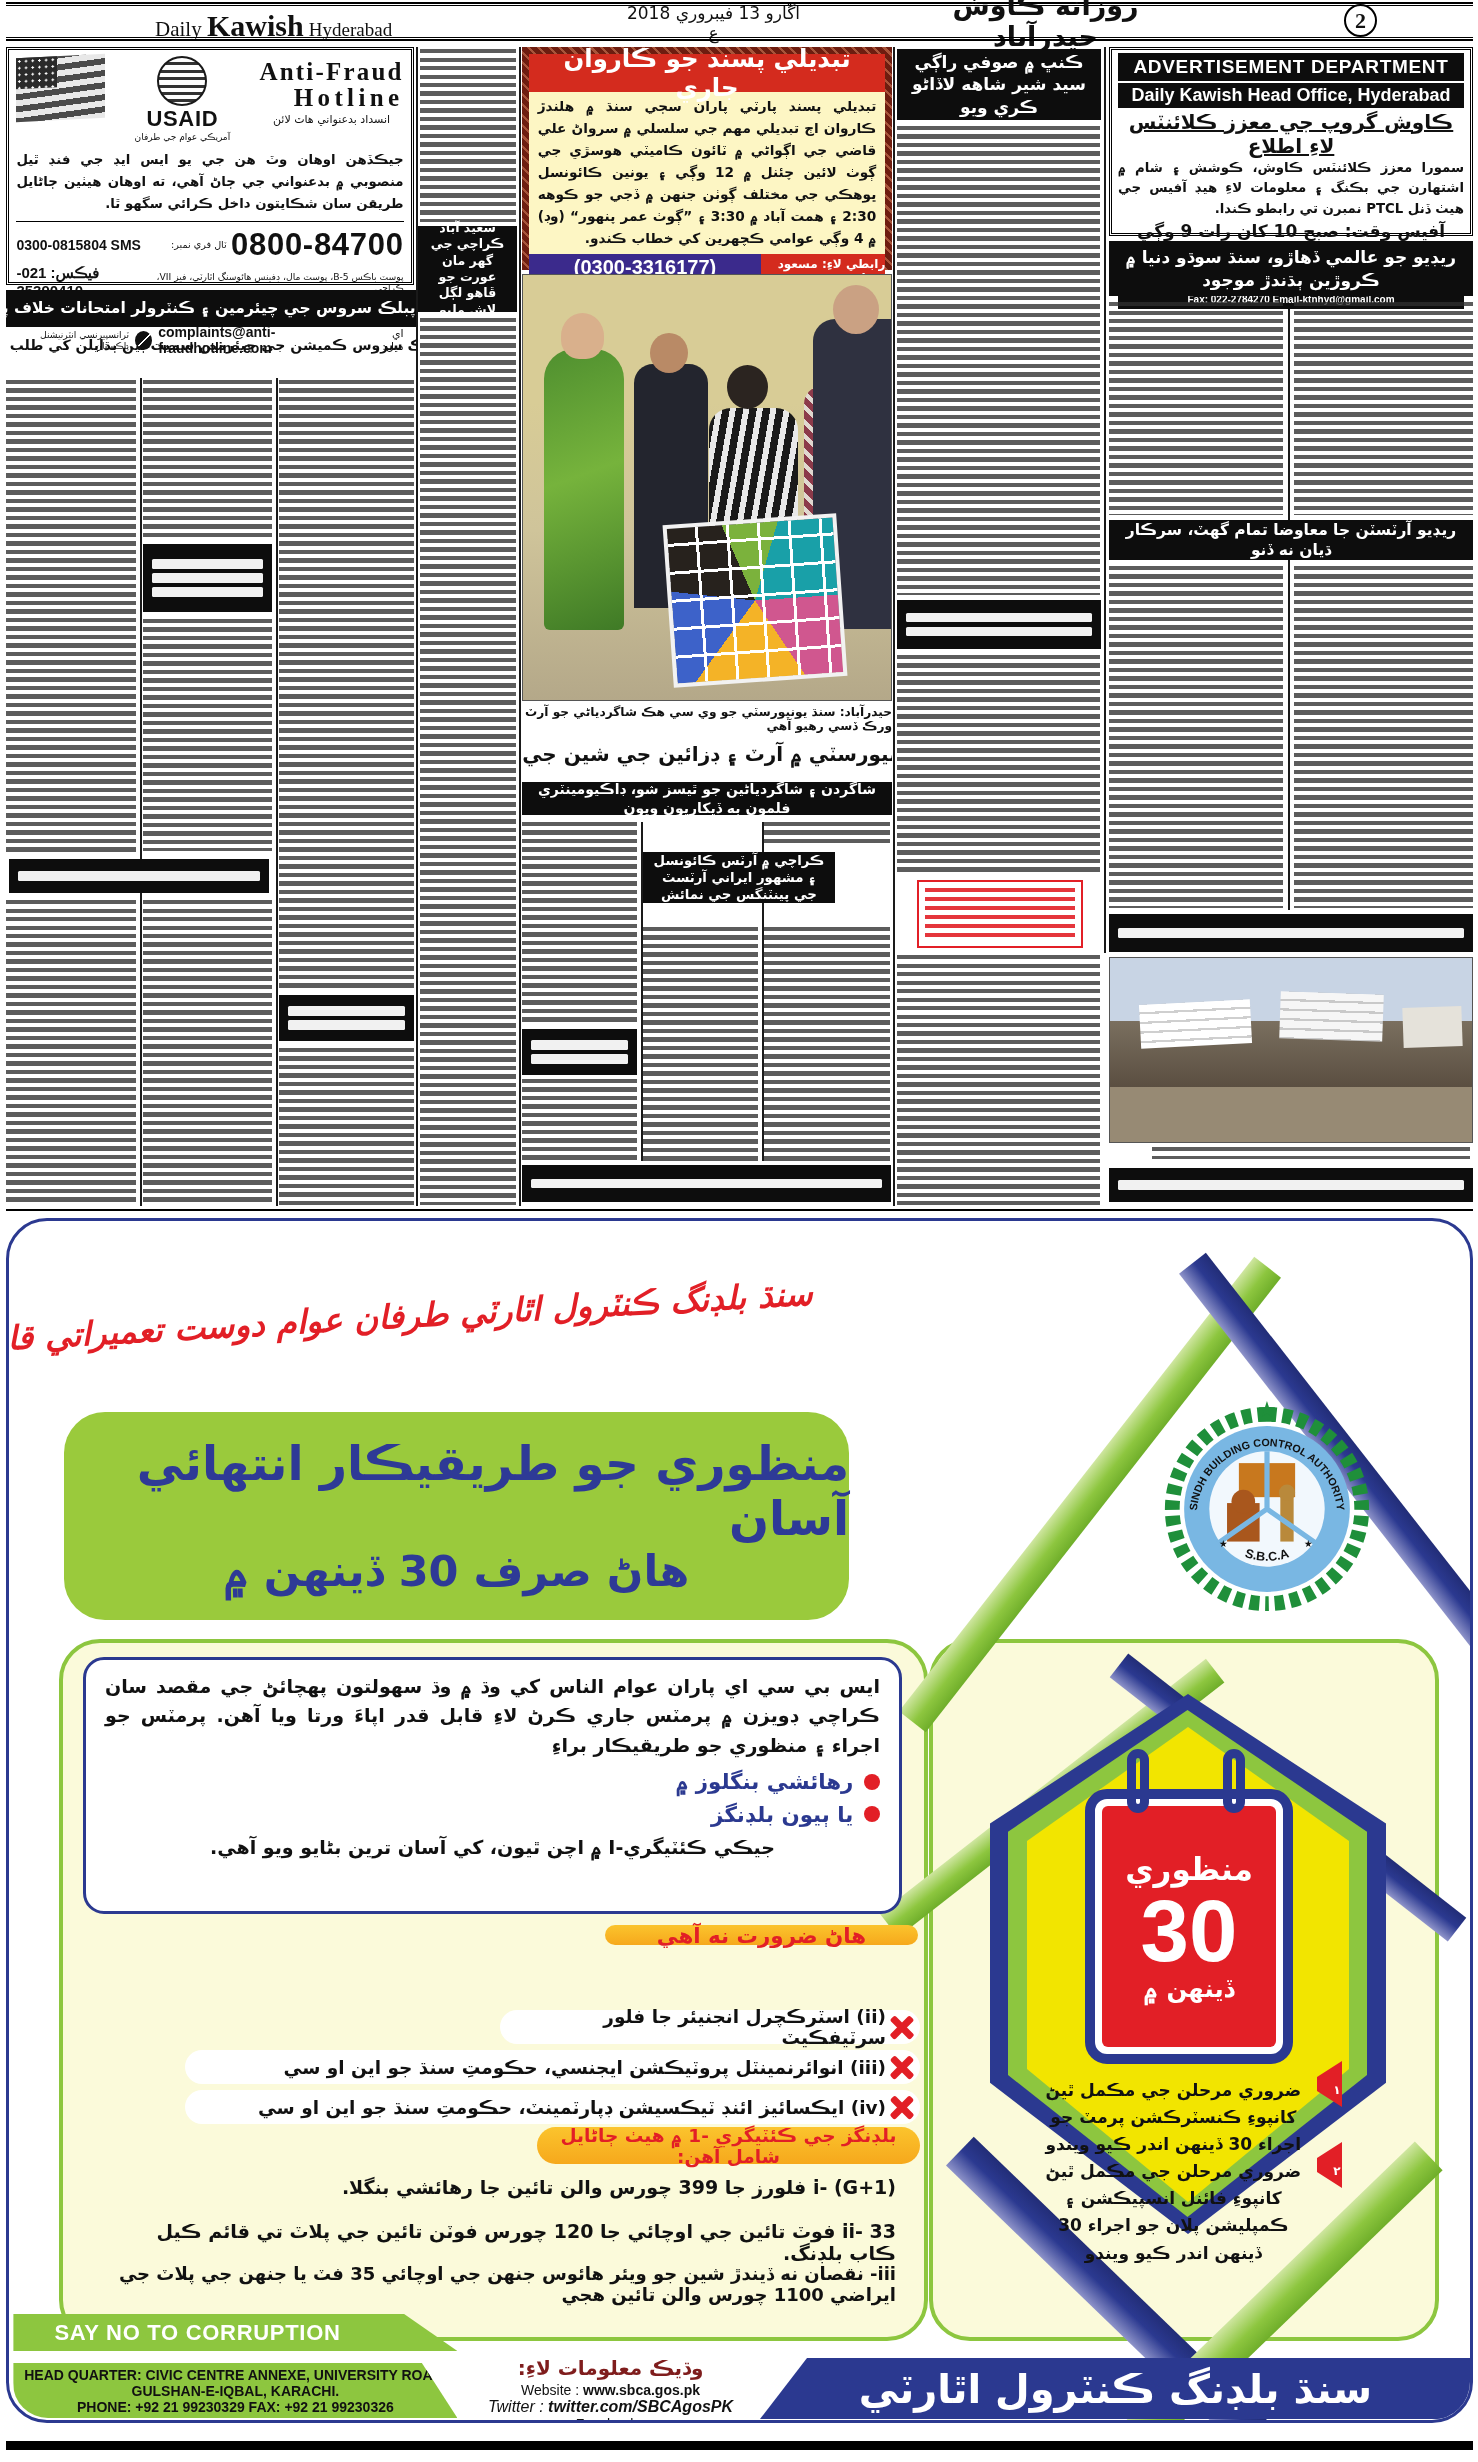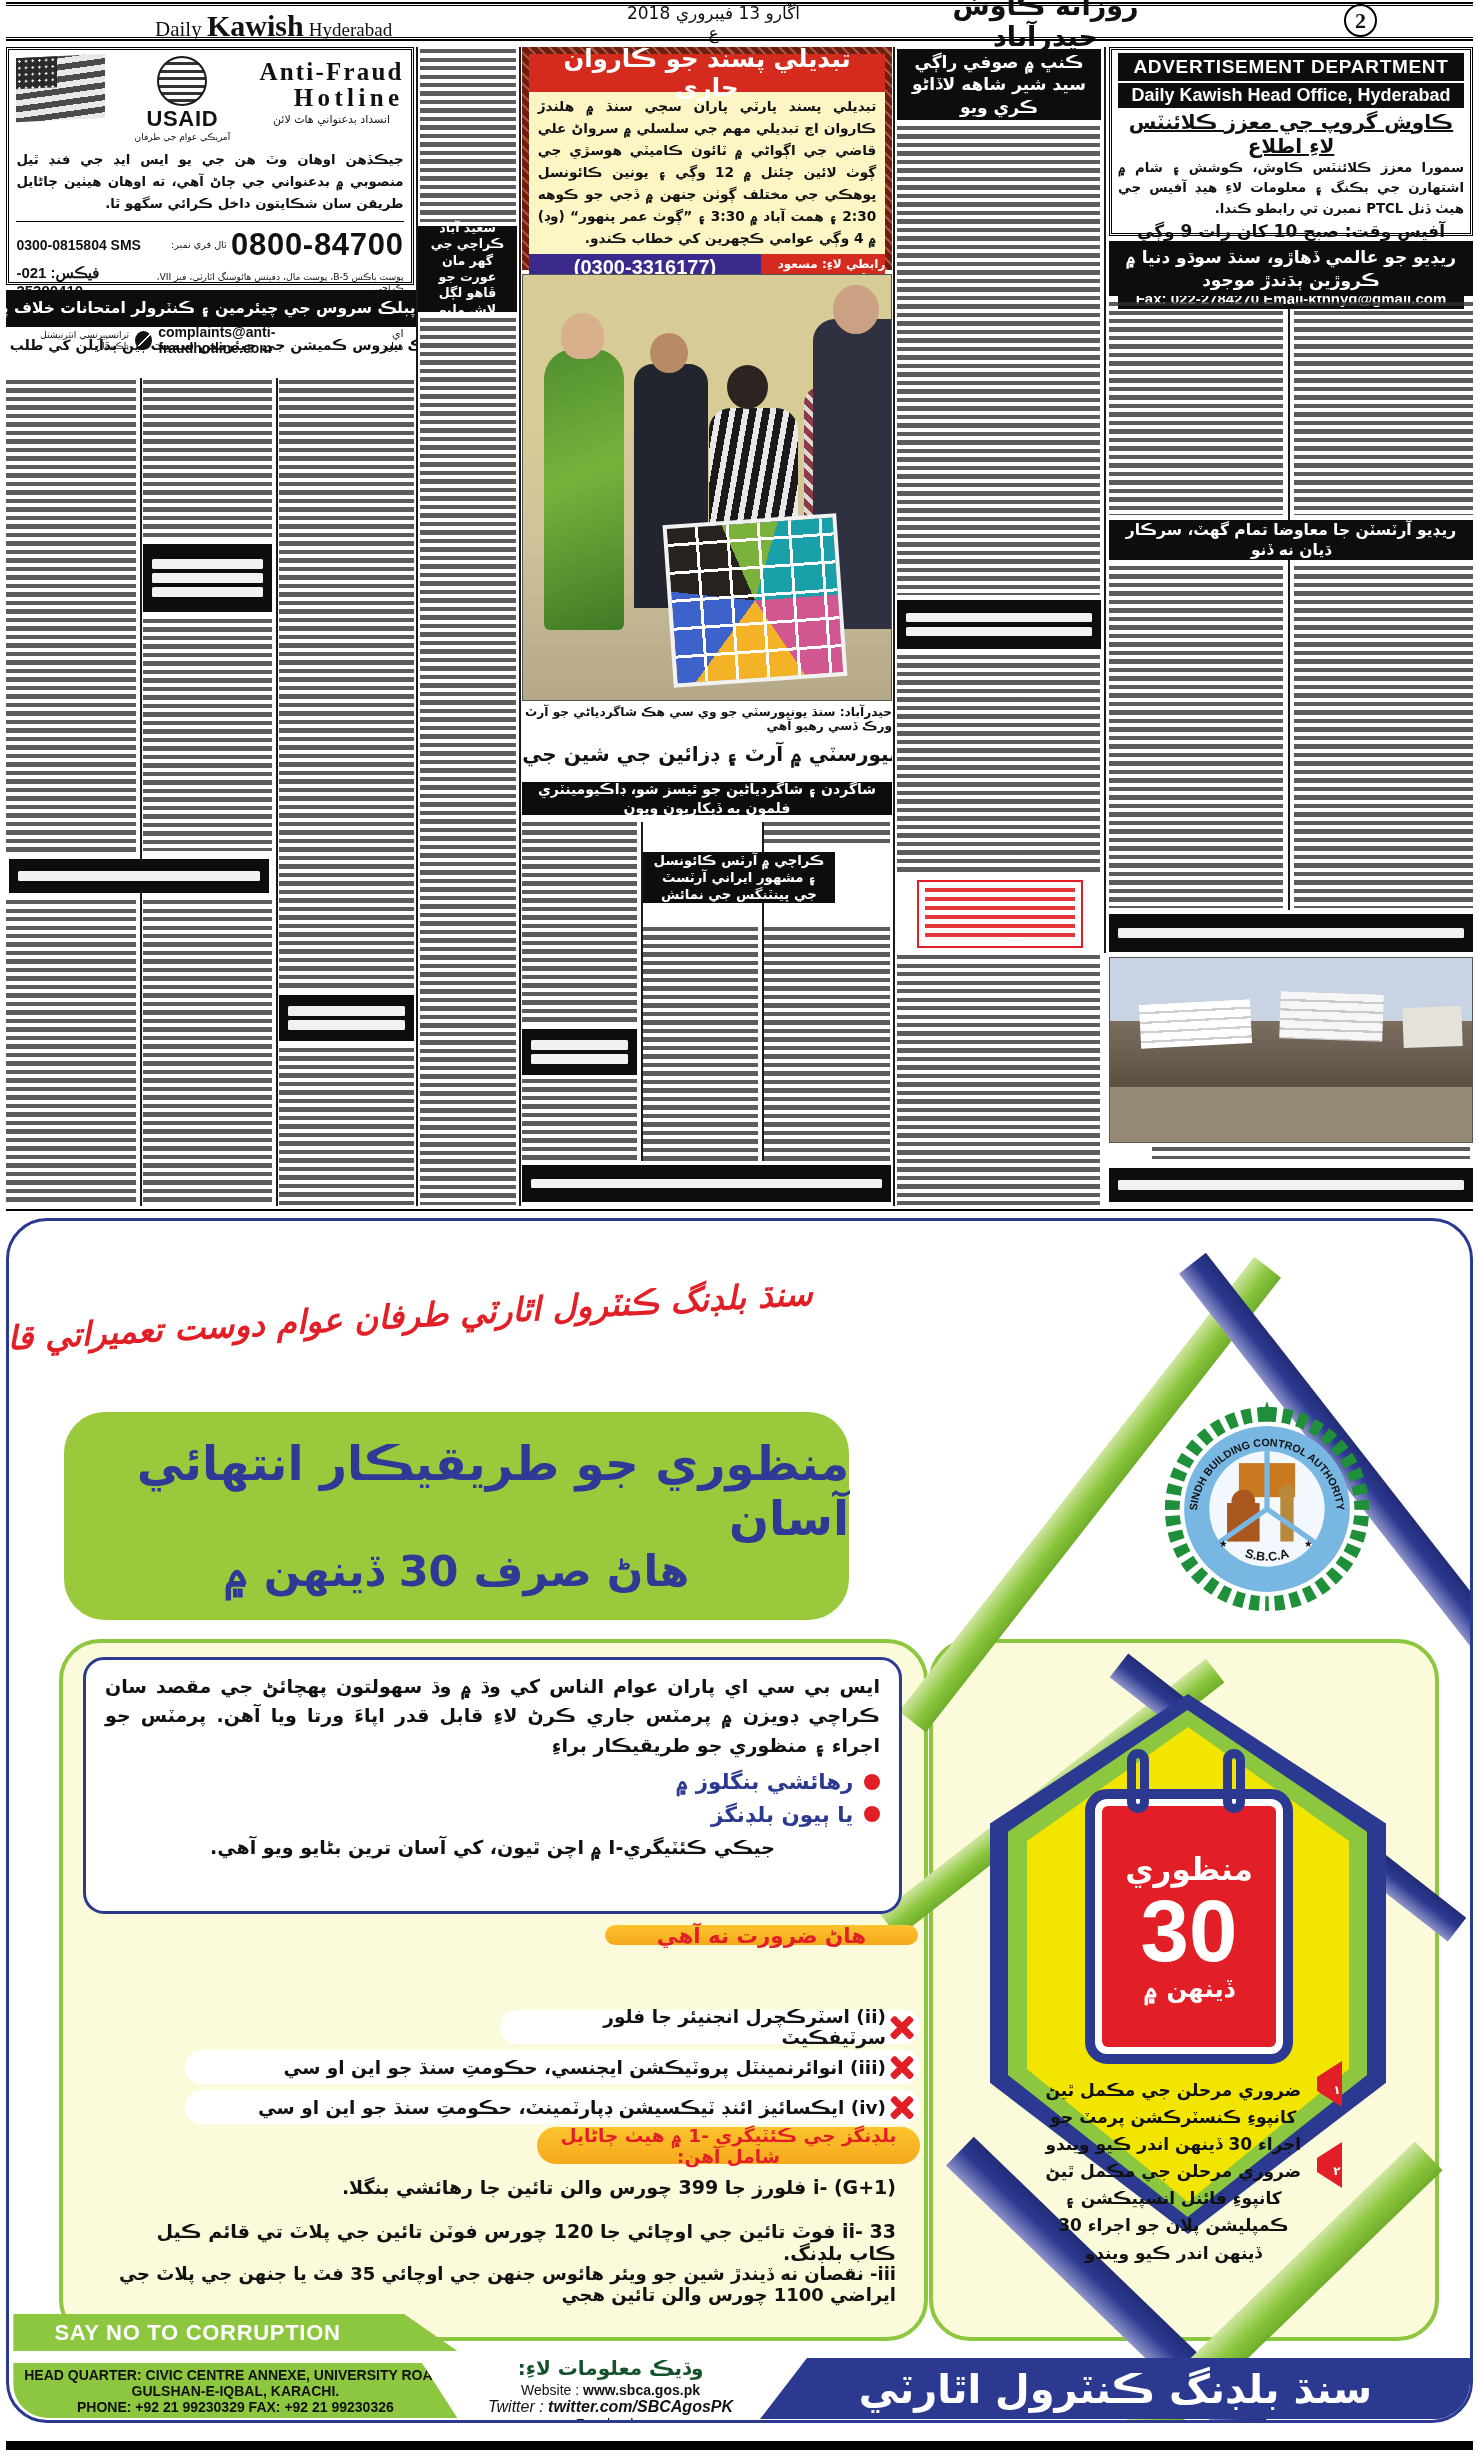--- a/index.html
+++ b/index.html
@@ -103,21 +103,21 @@
   </div>
 
   <div class="abs" style="left:1109px;top:47px;width:364px;height:189px;border:3px double #000;padding:3px 6px;">
     <div class="nbar" style="position:relative;height:28px;font-size:19px;letter-spacing:0.7px;">ADVERTISEMENT DEPARTMENT</div>
     <div class="nbar" style="position:relative;height:25px;font-size:18px;margin-top:2.2px;">Daily Kawish Head Office, Hyderabad</div>
     <div class="sd b ctr" style="font-size:20px;margin-top:1.5px;text-decoration:underline;">ڪاوش گروپ جي معزز ڪلائنٽس لاءِ اطلاع</div>
     <div class="sd b" style="font-size:13.3px;line-height:1.55;text-align:justify;">سمورا معزز ڪلائنٽس ڪاوش، ڪوشش ۽ شام ۾ اشتهارن جي بڪنگ ۽ معلومات لاءِ هيڊ آفيس جي هيٺ ڏنل PTCL نمبرن تي رابطو ڪندا.</div>
     <div class="sd b ctr" style="font-size:17px;margin-top:1.5px;">آفيس وقت: صبح 10 کان رات 9 وڳي تائين.</div>
     <div class="nbar" style="position:relative;height:46px;flex-direction:column;margin-top:2.2px;">
       <div class="b lat" style="font-size:20px;letter-spacing:1.5px;">Contact: 022-2108307,</div>
-      <div class="b lat" style="font-size:15px;">Fax: 022-2784270 Email-ktnhyd@gmail.com</div>
+      <div class="b lat" style="font-size:10px;">Fax: 022-2784270 Email-ktnhyd@gmail.com</div>
     </div>
   </div>
 
   <div class="abs" style="left:522px;top:47px;width:370px;height:223px;background:repeating-linear-gradient(45deg,#6e1d10 0 5.2px,#a8543a 5.2px 7.4px);padding:6.7px;">
     <div style="background:#fdf6c4;height:100%;display:flex;flex-direction:column;box-sizing:border-box;">
       <div class="sd b ctr" style="background:#d42b1e;color:#fff;height:38px;font-size:24.4px;flex:0 0 auto;">تبديلي پسند جو ڪاروان جاري</div>
       <div class="sd b" style="flex:1;font-size:13.7px;line-height:1.6;padding:4.4px 9px;text-align:justify;">تبديلي پسند پارٽي پاران سڄي سنڌ ۾ هلندڙ ڪاروان اڄ تبديلي مهم جي سلسلي ۾ سرواڻ علي قاضي جي اڳواڻي ۾ ٽائون ڪاميٽي هوسڙي جي ڳوٺ لائين چئنل ۾ 12 وڳي ۽ يونين ڪائونسل ڀوهڪي جي مختلف ڳوٺن جنهن ۾ ڏجي جو ڪوهه 2:30 ۽ همت آباد ۾ 3:30 ۽ ”ڳوٺ عمر پنهور“ (وڊ) ۾ 4 وڳي عوامي ڪچهرين کي خطاب ڪندو.</div>
       <div style="display:flex;height:55px;flex:0 0 auto;">
         <div style="flex:1;background:#3b2a8c;color:#fff;display:flex;flex-direction:column;justify-content:space-around;align-items:center;">
           <div class="b lat" style="font-size:20px;">(0300-3316177)</div>
@@ -330,21 +330,21 @@
         <span class="abs sd" style="right:1.5px;top:6px;color:#fff;font-size:12px;font-weight:bold;">٢</span></span>
       <span class="sd b" style="font-size:17px;line-height:1.6;text-align:center;">ضروري مرحلن جي مڪمل ٿيڻ کانپوءِ فائنل انسپيڪشن ۽ ڪمپليشن پلان جو اجراء 30 ڏينهن اندر ڪيو ويندو</span>
     </div>
 
     <div class="abs" style="left:4.4px;top:1142px;width:444px;height:55px;background:#8dc63f;clip-path:polygon(0 0,92% 0,100% 100%,0 100%);display:flex;flex-direction:column;justify-content:center;text-align:center;z-index:4;border-radius:0 0 0 35px;">
       <div class="b" style="font-size:14px;">HEAD QUARTER: CIVIC CENTRE ANNEXE, UNIVERSITY ROAD,</div>
       <div class="b" style="font-size:14px;">GULSHAN-E-IQBAL, KARACHI.</div>
       <div class="b" style="font-size:14px;">PHONE: +92 21 99230329 FAX: +92 21 99230326</div>
     </div>
     <div class="abs" style="left:455px;top:1135px;width:293px;text-align:center;z-index:4;">
-      <div class="sd b" style="font-size:20px;color:#14532d;">وڌيڪ معلومات لاءِ:</div>
+      <div class="sd b" style="font-size:20px;color:#7f1d1d;">وڌيڪ معلومات لاءِ:</div>
       <div style="font-size:14px;margin-top:1.5px;">
         <span>Website : </span><span class="b">www.sbca.gos.pk</span>
       </div>
       <div style="font-size:16px;font-style:italic;">
         <span>Twitter : </span><span class="b">twitter.com/SBCAgosPK</span>
       </div>
       <div style="font-size:14px;">
         <span>Facebook : </span>
       </div>
 

